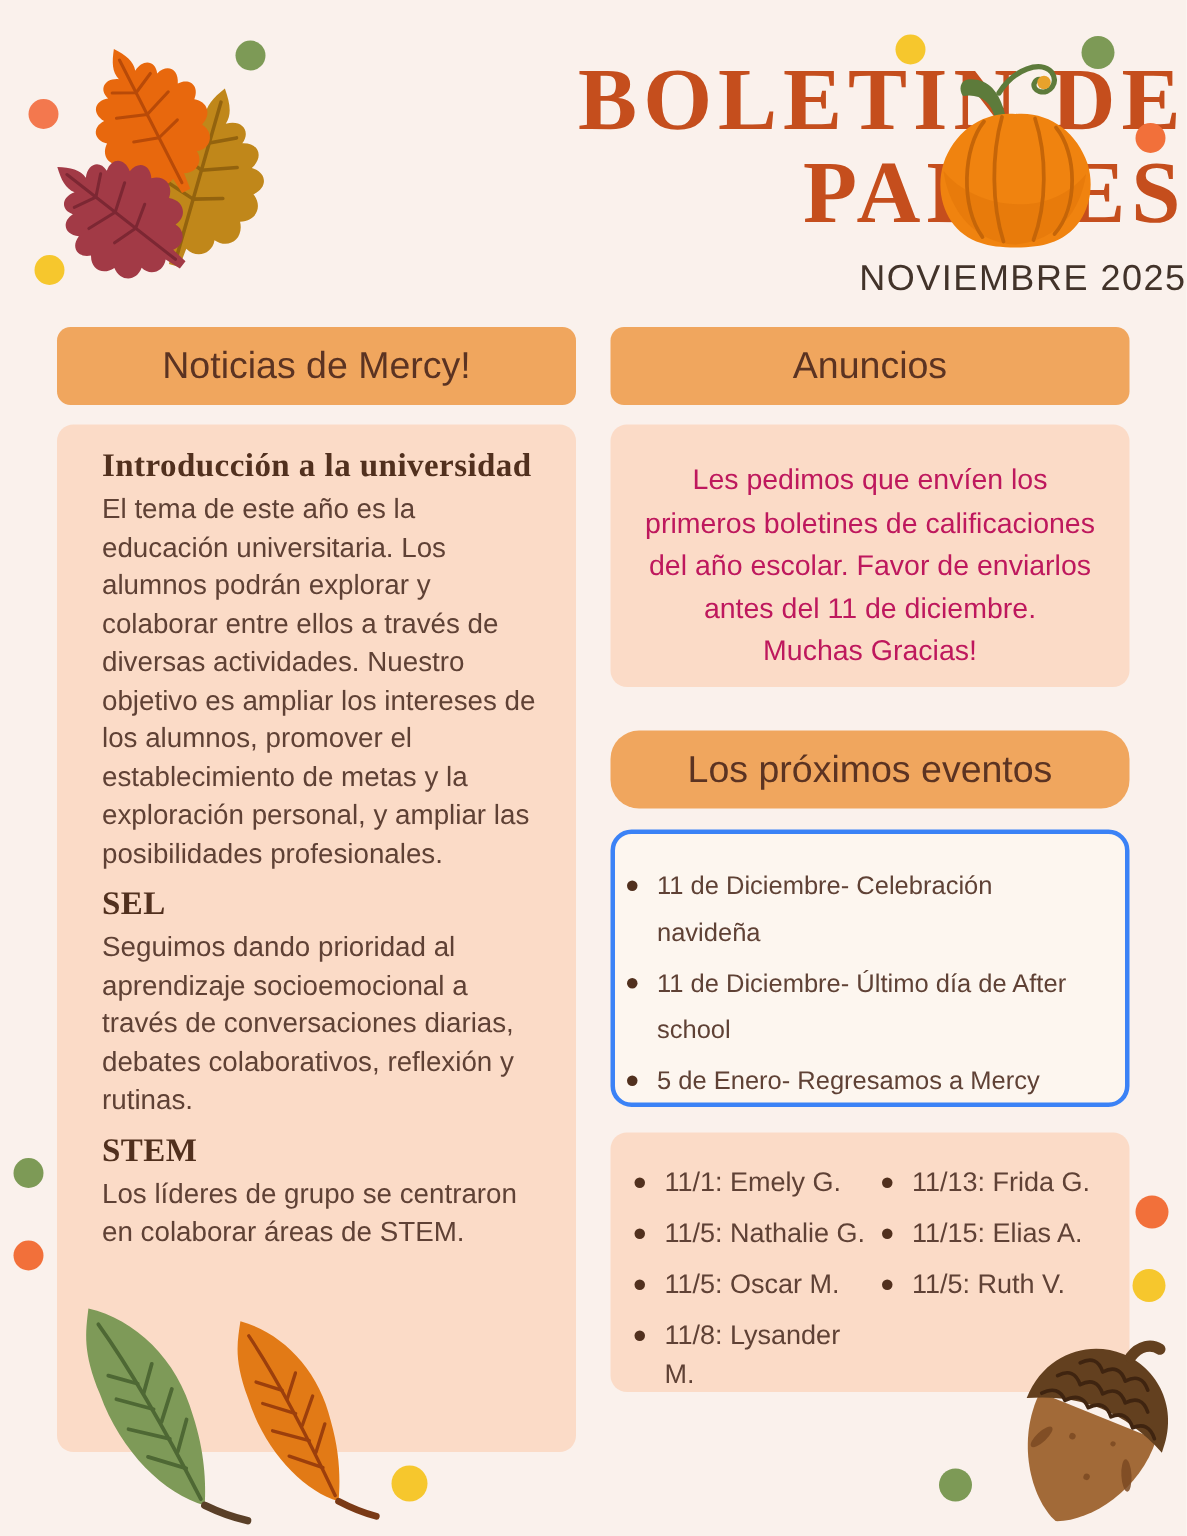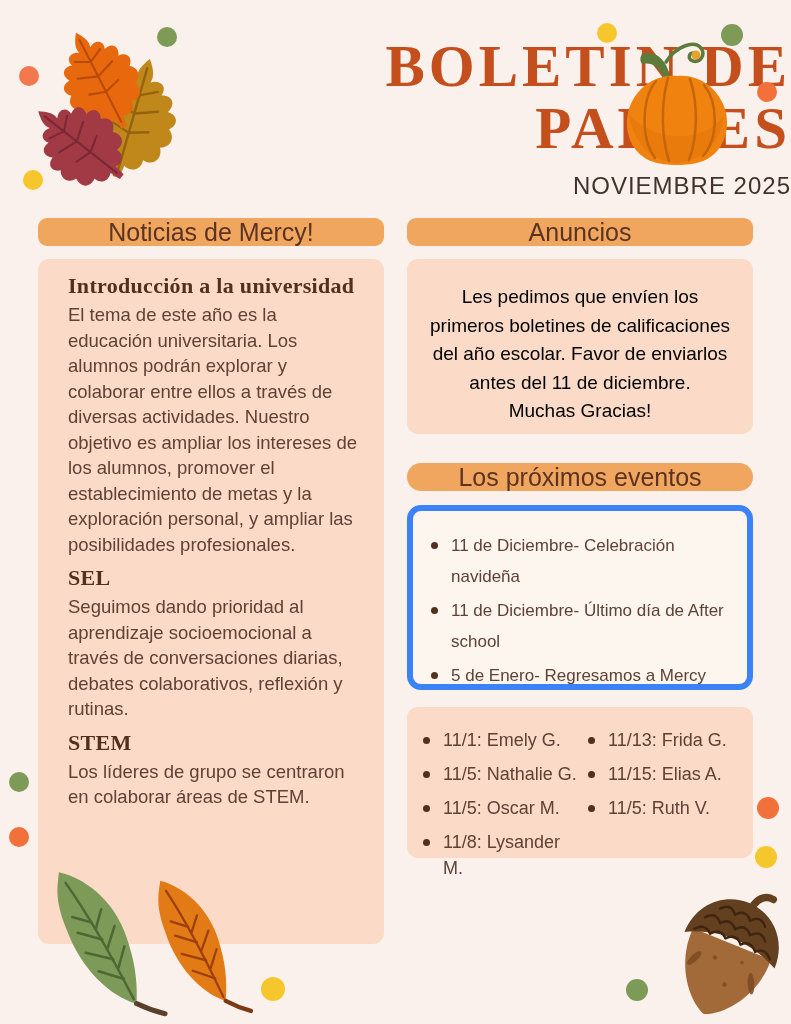--- a/index.html
+++ b/index.html
@@ -29,21 +29,21 @@
     letter-spacing: 1px;
     color: #42332a;
   }
 
   
   .col { position: absolute; top: 218px; width: 346px; }
   .col-left  { left: 38px; }
   .col-right { left: 407px; }
 
   .pill {
-    height: 28px;
+    height: 52px;
     background: #f0a65e;
     border-radius: 9px;
     display: flex; align-items: center; justify-content: center;
     font-size: 25px;
     font-weight: 500;
     color: #5b3322;
   }
 
   .peach-box { background: #fbdbc7; border-radius: 11px; }
 
@@ -61,32 +61,32 @@
     color: #51301e;
     margin: 8px 0 3px;
   }
   .news-box p { font-size: 18.5px; line-height: 1.38; margin-bottom: 6px; }
 
   .announce-box {
     margin-top: 13px;
     height: 175px;
     padding: 24px 20px 0;
     text-align: center;
-    color: #000000;
+    color: #be185d;
   }
   .announce-box p { font-size: 19px; line-height: 1.5; }
 
   .events-pill { margin-top: 29px; border-radius: 19px; }
   .events-box {
     margin-top: 14px;
     height: 185px;
     background: #fdf6ef;
-    border: 6px solid #3b82f6;
+    border: 3px solid #3b82f6;
     border-radius: 14px;
-    padding: 20px 16px 0 12px;
+    padding: 20px 16px 0 2px;
   }
   .events-box ul { list-style: none; }
   .events-box li {
     position: relative;
     padding-left: 26px;
     font-size: 17px;
     line-height: 1.82;
     color: #5f4135;
     margin-bottom: 3px;
   }
@@ -95,21 +95,21 @@
     position: absolute;
     left: 6px; top: 11px;
     width: 7px; height: 7px;
     border-radius: 50%;
     background: #51301e;
   }
 
   .bday-pill { margin-top: 30px; }
   .bday-box {
     margin-top: 17px;
-    height: 151px;
+    height: 173px;
     padding: 20px 6px 0 10px;
     display: flex;
   }
   .bday-box ul { list-style: none; flex: 1; }
   .bday-box li {
     position: relative;
     padding-left: 26px;
     font-size: 18px;
     line-height: 1.45;
     color: #5f4135;

